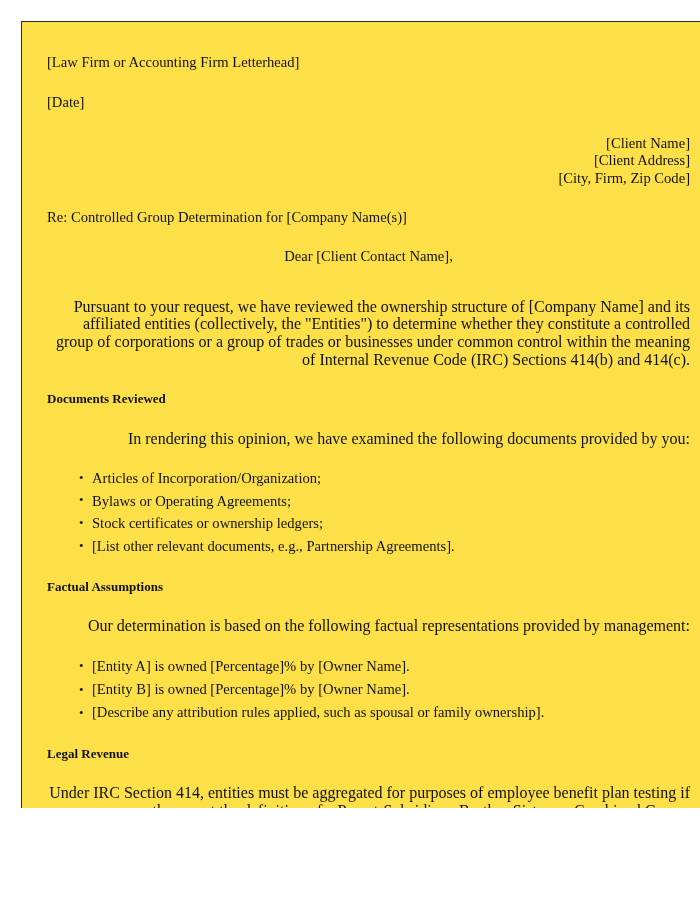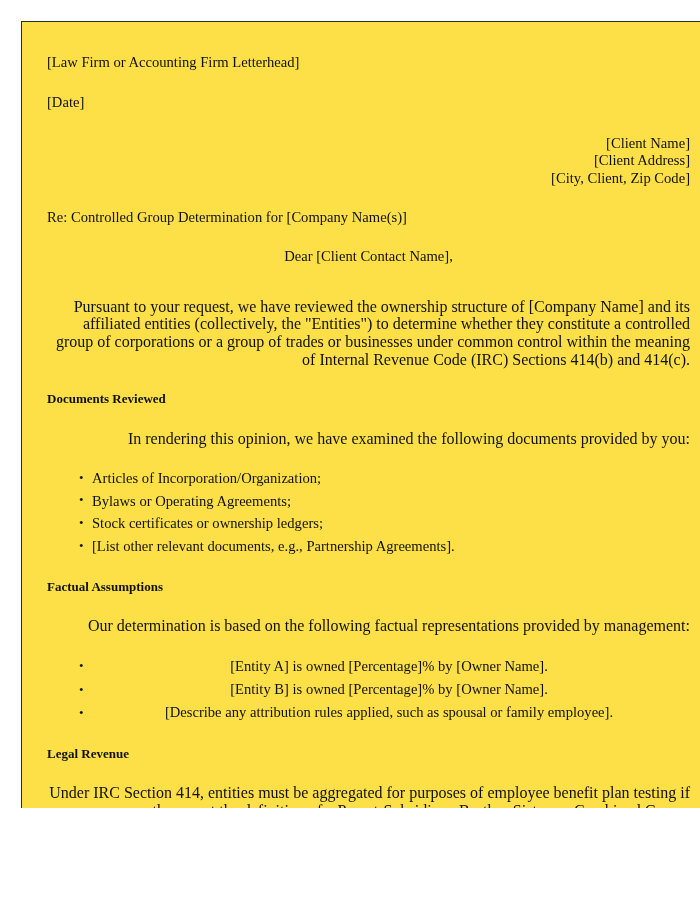--- a/index.html
+++ b/index.html
@@ -84,40 +84,39 @@
   ul.doc-list > li::before {
     content: "\2022";
     position: absolute;
     left: 28px;
     top: -0.5px;
     font-size: 13px;
     line-height: 18.6px;
   }
   ul.doc-list.spaced > li {
     line-height: 19.4px;
-    text-align: center;
   }
   ul.doc-list.spaced > li::before {
     line-height: 19.4px;
   }
 </style>
 </head>
 <body>
 
 <div class="page-wrap">
   <div class="page-inner">
 
     <div class="doc-line letterhead">[Law Firm or Accounting Firm Letterhead]</div>
 
     <div class="doc-line date-line">[Date]</div>
 
     <div class="address-block">
       <div class="doc-line">[Client Name]</div>
       <div class="doc-line">[Client Address]</div>
-      <div class="doc-line">[City, Client, Zip Code]</div>
+      <div class="doc-line">[City, Firm, Zip Code]</div>
     </div>
 
     <div class="doc-line subject-line">Re: Controlled Group Determination for [Company Name(s)]</div>
 
     <div class="doc-line salutation">Dear [Client Contact Name],</div>
 
     <p class="body-para">Pursuant to your request, we have reviewed the ownership structure of [Company Name] and its affiliated entities (collectively, the "Entities") to determine whether they constitute a controlled group of corporations or a group of trades or businesses under common control within the meaning of Internal Revenue Code (IRC) Sections 414(b) and 414(c).</p>
 
     <h2 class="section-heading">Documents Reviewed</h2>
     <p class="body-para">In rendering this opinion, we have examined the following documents provided by you:</p>
@@ -126,20 +125,20 @@
       <li>Bylaws or Operating Agreements;</li>
       <li>Stock certificates or ownership ledgers;</li>
       <li>[List other relevant documents, e.g., Partnership Agreements].</li>
     </ul>
 
     <h2 class="section-heading">Factual Assumptions</h2>
     <p class="body-para">Our determination is based on the following factual representations provided by management:</p>
     <ul class="doc-list spaced">
       <li>[Entity A] is owned [Percentage]% by [Owner Name].</li>
       <li>[Entity B] is owned [Percentage]% by [Owner Name].</li>
-      <li>[Describe any attribution rules applied, such as spousal or family employee].</li>
+      <li>[Describe any attribution rules applied, such as spousal or family ownership].</li>
     </ul>
 
     <h2 class="section-heading">Legal Revenue</h2>
     <p class="body-para tight">Under IRC Section 414, entities must be aggregated for purposes of employee benefit plan testing if they meet the definition of a Parent-Subsidiary, Brother-Sister, or Combined Group:</p>
 
   </div>
 </div>
 
 </body></html>

